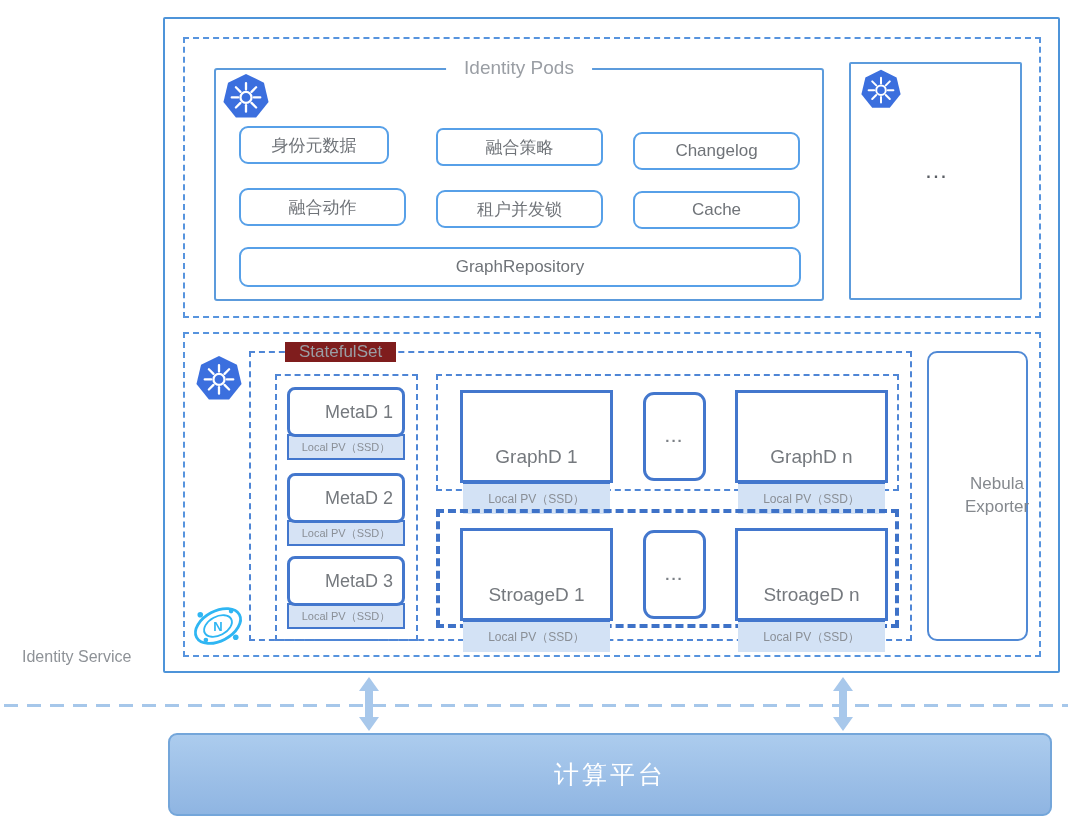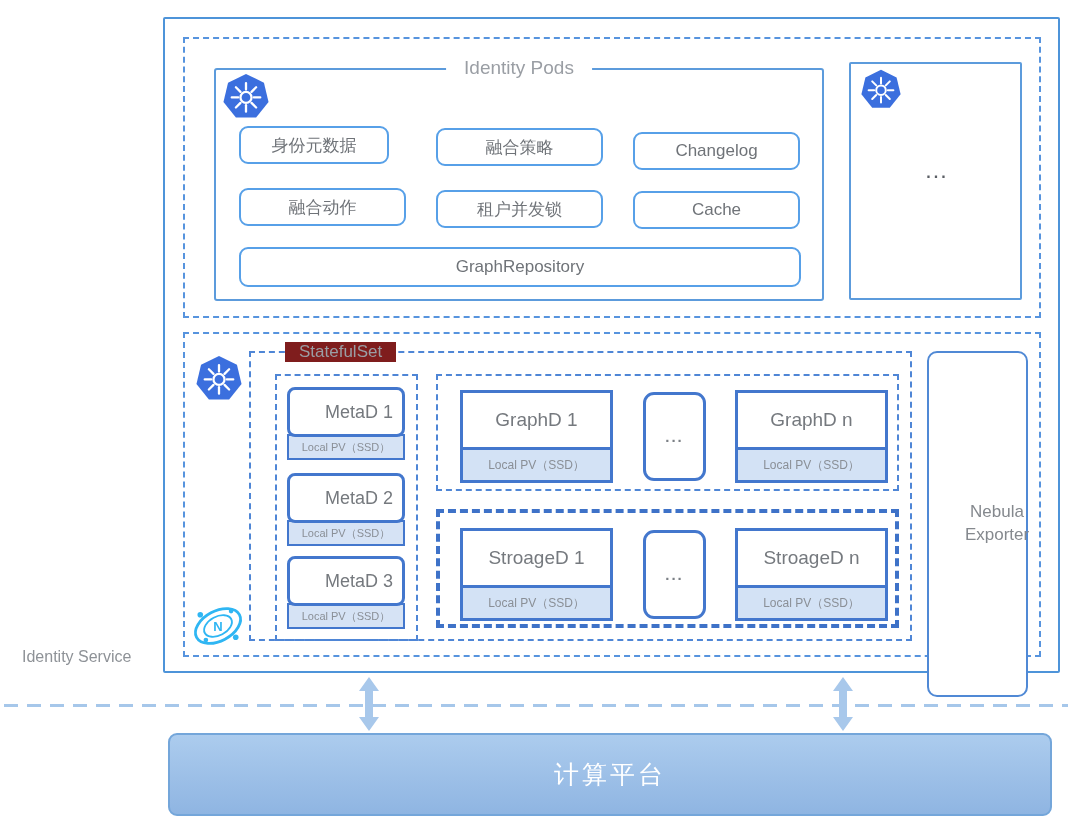--- a/index.html
+++ b/index.html
@@ -28,27 +28,27 @@
   .sts-box{left:64px;top:17px;width:663px;height:290px;border:2px dashed #4F86D6;}
   .meta-group{left:24px;top:21px;width:143px;height:267px;border:2px dashed #4F86D6;}
   .graph-group{left:185px;top:21px;width:463px;height:117px;border:2px dashed #4F86D6;}
   .storage-group{left:185px;top:156px;width:463px;height:119px;border:4px dashed #3E72C8;}
 
   .munit{width:118px;}
   .munit-label{box-sizing:border-box;height:50px;border:3px solid #4377CD;border-radius:8px;background:#fff;display:flex;align-items:center;justify-content:center;font-size:18px;color:#75797E;position:relative;z-index:2;padding-left:26px;}
   .munit-pv{box-sizing:border-box;height:26px;margin-top:-3px;border:2px solid #4377CD;background:#D6E3F5;display:flex;align-items:center;justify-content:center;font-size:11px;color:#8A8F96;position:relative;z-index:1;}
 
   .gunit{width:153px;height:93px;border:3px solid #4377CD;background:#fff;}
-  .gunit-label{height:54px;display:flex;align-items:center;justify-content:center;font-size:19px;color:#75797E;}
+  .gunit-label{height:48px;display:flex;align-items:center;justify-content:center;font-size:19px;color:#75797E;margin-top:40px;}
   .gunit-pv{height:30px;border-top:3px solid #4377CD;background:#D3E2F5;display:flex;align-items:center;justify-content:center;font-size:12px;color:#8A8F96;}
 
   .dotsbox{width:63px;height:89px;border:3px solid #4377CD;border-radius:11px;background:#fff;display:flex;align-items:center;justify-content:center;}
   .dotsbox span{font-size:15px;font-weight:bold;color:#7C8086;letter-spacing:2px;}
 
-  .exporter{left:742px;top:17px;width:101px;height:346px;border:2px solid #5089D5;border-radius:10px;background:#fff;display:flex;align-items:center;justify-content:center;padding-left:39px;}
+  .exporter{left:742px;top:17px;width:101px;height:290px;border:2px solid #5089D5;border-radius:10px;background:#fff;display:flex;align-items:center;justify-content:center;padding-left:39px;}
   .exporter span{display:block;width:76px;text-align:center;font-size:17px;line-height:1.35;color:#85898E;}
 
   .service-label{left:22px;top:648px;font-size:16px;color:#8E9297;text-align:center;}
 
   .separator{left:4px;top:704px;width:1064px;height:3px;background:repeating-linear-gradient(90deg,#A6C7EA 0 14px,transparent 14px 23px);}
 
   .platform{left:168px;top:733px;width:884px;height:83px;border:2px solid #74A6DA;border-radius:9px;background:linear-gradient(180deg,#ACCCEE 0%,#9CBFE7 55%,#8FB5E2 100%);display:flex;align-items:center;justify-content:center;}
   .platform span{font-size:25px;color:#ffffff;letter-spacing:3px;}
 </style>
 </head>
@@ -72,21 +72,21 @@
             <line x1="19" y1="53" x2="33" y2="53"></line>
             <line x1="67" y1="53" x2="81" y2="53"></line>
             <line x1="28" y1="31" x2="38" y2="41"></line>
             <line x1="62" y1="65" x2="72" y2="75"></line>
             <line x1="28" y1="75" x2="38" y2="65"></line>
             <line x1="62" y1="41" x2="72" y2="31"></line>
           </g>
         </svg>
 
         <div class="abs module-btn" style="left:23px;top:56px;width:150px;">身份元数据</div>
-        <div class="abs module-btn" style="left:220px;top:58px;width:167px;">融合策略</div>
+        <div class="abs module-btn" style="left:220px;top:58px;width:167px;border-radius:7px;">融合策略</div>
         <div class="abs module-btn" style="left:417px;top:62px;width:167px;">Changelog</div>
         <div class="abs module-btn" style="left:23px;top:118px;width:167px;">融合动作</div>
         <div class="abs module-btn" style="left:220px;top:120px;width:167px;">租户并发锁</div>
         <div class="abs module-btn" style="left:417px;top:121px;width:167px;">Cache</div>
         <div class="abs module-btn" style="left:23px;top:177px;width:562px;height:40px;">GraphRepository</div>
       </div>
 
       <div class="abs more-box">
         <svg class="abs" style="left:10px;top:5px;" width="40" height="40" viewBox="0 0 100 100">
           <polygon points="50,2 89,21 99,63 72,97 28,97 1,63 11,21" fill="#3B6FDE"></polygon>

